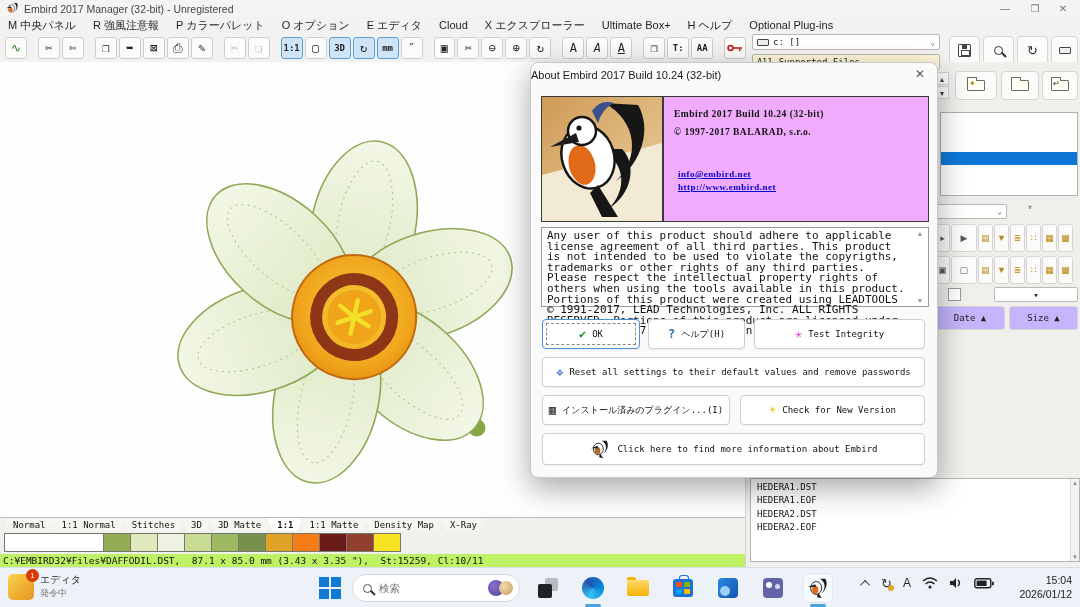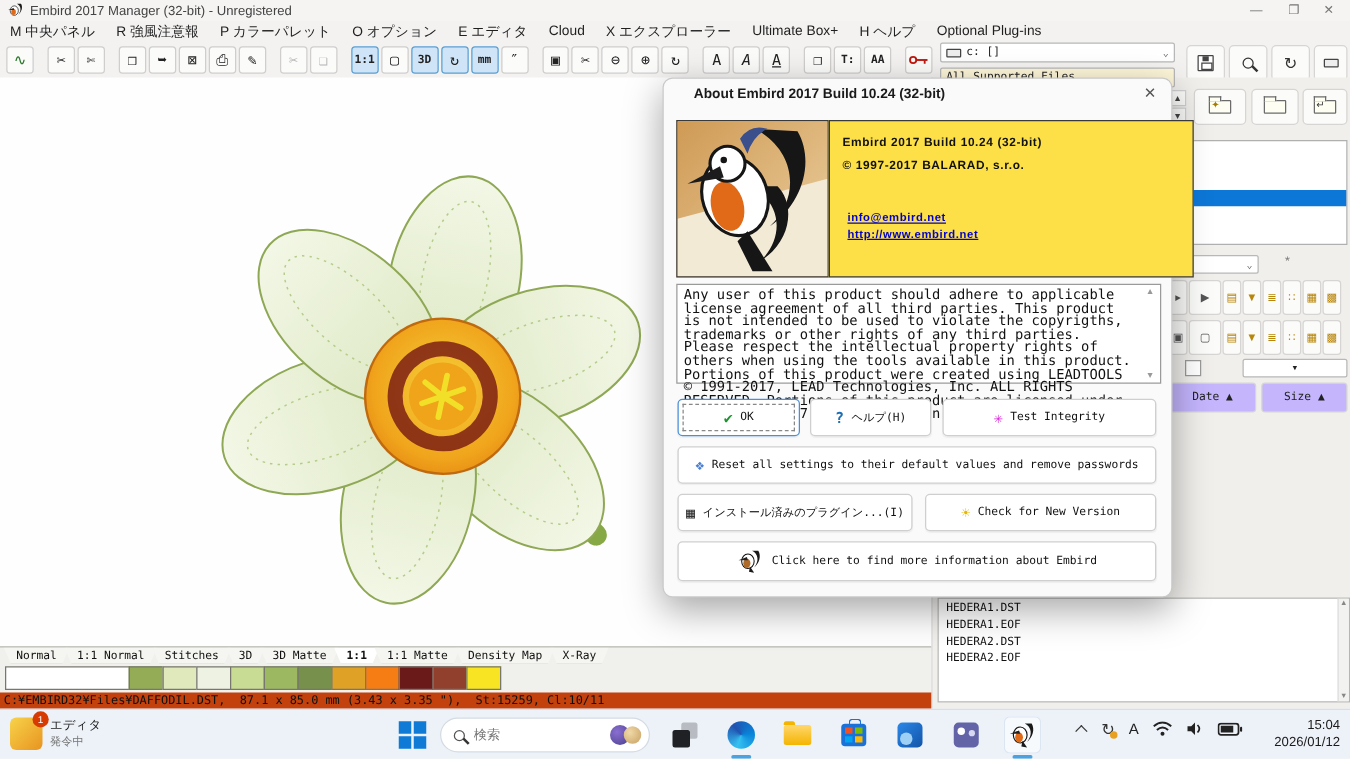--- a/index.html
+++ b/index.html
@@ -55,28 +55,28 @@
   
   #canvas { left:0; top:62px; width:745px; height:455px; background:#fefefe; }
 
   
   #tabstrip { left:0; top:517px; width:745px; height:14px; background:#f0f0ec; border-top:1px solid #b9b9b4; display:flex; padding-left:3px; }
   .tab { height:14px; padding:0 10px; font-size:9px; font-family:"DejaVu Sans Mono", monospace; color:#111; line-height:14px; background:#f5f5f1; clip-path:polygon(0 0,100% 0,calc(100% - 6px) 100%,6px 100%); margin-right:-4px; border-bottom:1px solid #b9b9b4; }
   .tab.on { background:#ffffff; font-weight:bold; }
   #palette { left:0; top:531px; width:745px; height:23px; background:#f0f0ec; display:flex; align-items:center; padding-left:4px; }
   .swatch { width:28px; height:19px; border:1px solid #77776f; margin-right:-1px; }
   .swatch.wide { width:100px; }
-  #statusbar { left:0; top:554px; width:745px; height:13px; background:#c2410c; font-family:"DejaVu Sans Mono", monospace; font-size:9.5px; color:#111; white-space:pre; padding-left:3px; line-height:13px; }
+  #statusbar { left:0; top:554px; width:745px; height:13px; background:#bef264; font-family:"DejaVu Sans Mono", monospace; font-size:9.5px; color:#111; white-space:pre; padding-left:3px; line-height:13px; }
 
   
   #dialog { left:530px; top:62px; width:408px; height:416px; background:#fafafa; border:1px solid #c9c9c9; border-radius:8px; box-shadow:0 10px 30px rgba(0,0,0,0.35); z-index:50; }
-  #dlg-title { position:absolute; left:24px; top:6px; font-size:11px; color:#1a1a1a;font-weight:bold; }
+  #dlg-title { position:absolute; left:0; top:6px; font-size:11px; color:#1a1a1a; }
   #dlg-close { position:absolute; right:12px; top:4px; font-size:12px; color:#555; }
   #logo-box { position:absolute; left:10px; top:33px; width:122px; height:126px; border:1px solid #3a3a3a; background:#e8c89a; overflow:hidden; }
-  #info-box { position:absolute; left:132px; top:33px; width:292px; height:126px; border:1px solid #3a3a3a; background:#fde047; font-family:Liberation Sans, sans-serif; }
+  #info-box { position:absolute; left:132px; top:33px; width:266px; height:126px; border:1px solid #3a3a3a; background:#f0abfc; font-family:Liberation Serif, serif; }
   #info-product { position:absolute; left:10px; top:12px; font-size:9.5px; font-weight:bold; letter-spacing:0.5px; color:#111; }
   #info-copy { position:absolute; left:10px; top:30px; font-size:9.5px; font-weight:bold; letter-spacing:0.5px; color:#111;text-align:center; }
   .dlg-link { position:absolute; left:14px; font-size:9px; font-weight:bold; color:#0000cc; text-decoration:underline; letter-spacing:0.5px; }
   #license-box { position:absolute; left:10px; top:164px; width:388px; height:80px; border:1px solid #9a9a9a; background:#fff; }
   #license-text { position:absolute; left:5px; top:3px; width:364px; font-family:"DejaVu Sans Mono", monospace; font-size:11px; line-height:10.6px; color:#111; }
   #license-scroll { position:absolute; right:2px; top:2px; bottom:2px; width:12px; display:flex; flex-direction:column; justify-content:space-between; align-items:center; font-size:7px; color:#999; }
   .dbtn { position:absolute; height:30px; background:#fff; border:1px solid #cfcfcf; border-radius:4px; display:flex; align-items:center; justify-content:center; gap:6px; font-family:"DejaVu Sans Mono", monospace; font-size:9px; color:#111; box-shadow:0 1px 1px rgba(0,0,0,0.05); }
   .dbtn .ic { font-size:12px; }
   #btn-ok { border:1px solid #4a90d9; outline:1px dashed #888; outline-offset:-5px; }
   .ok-check { color:#18962c; font-weight:bold; }

